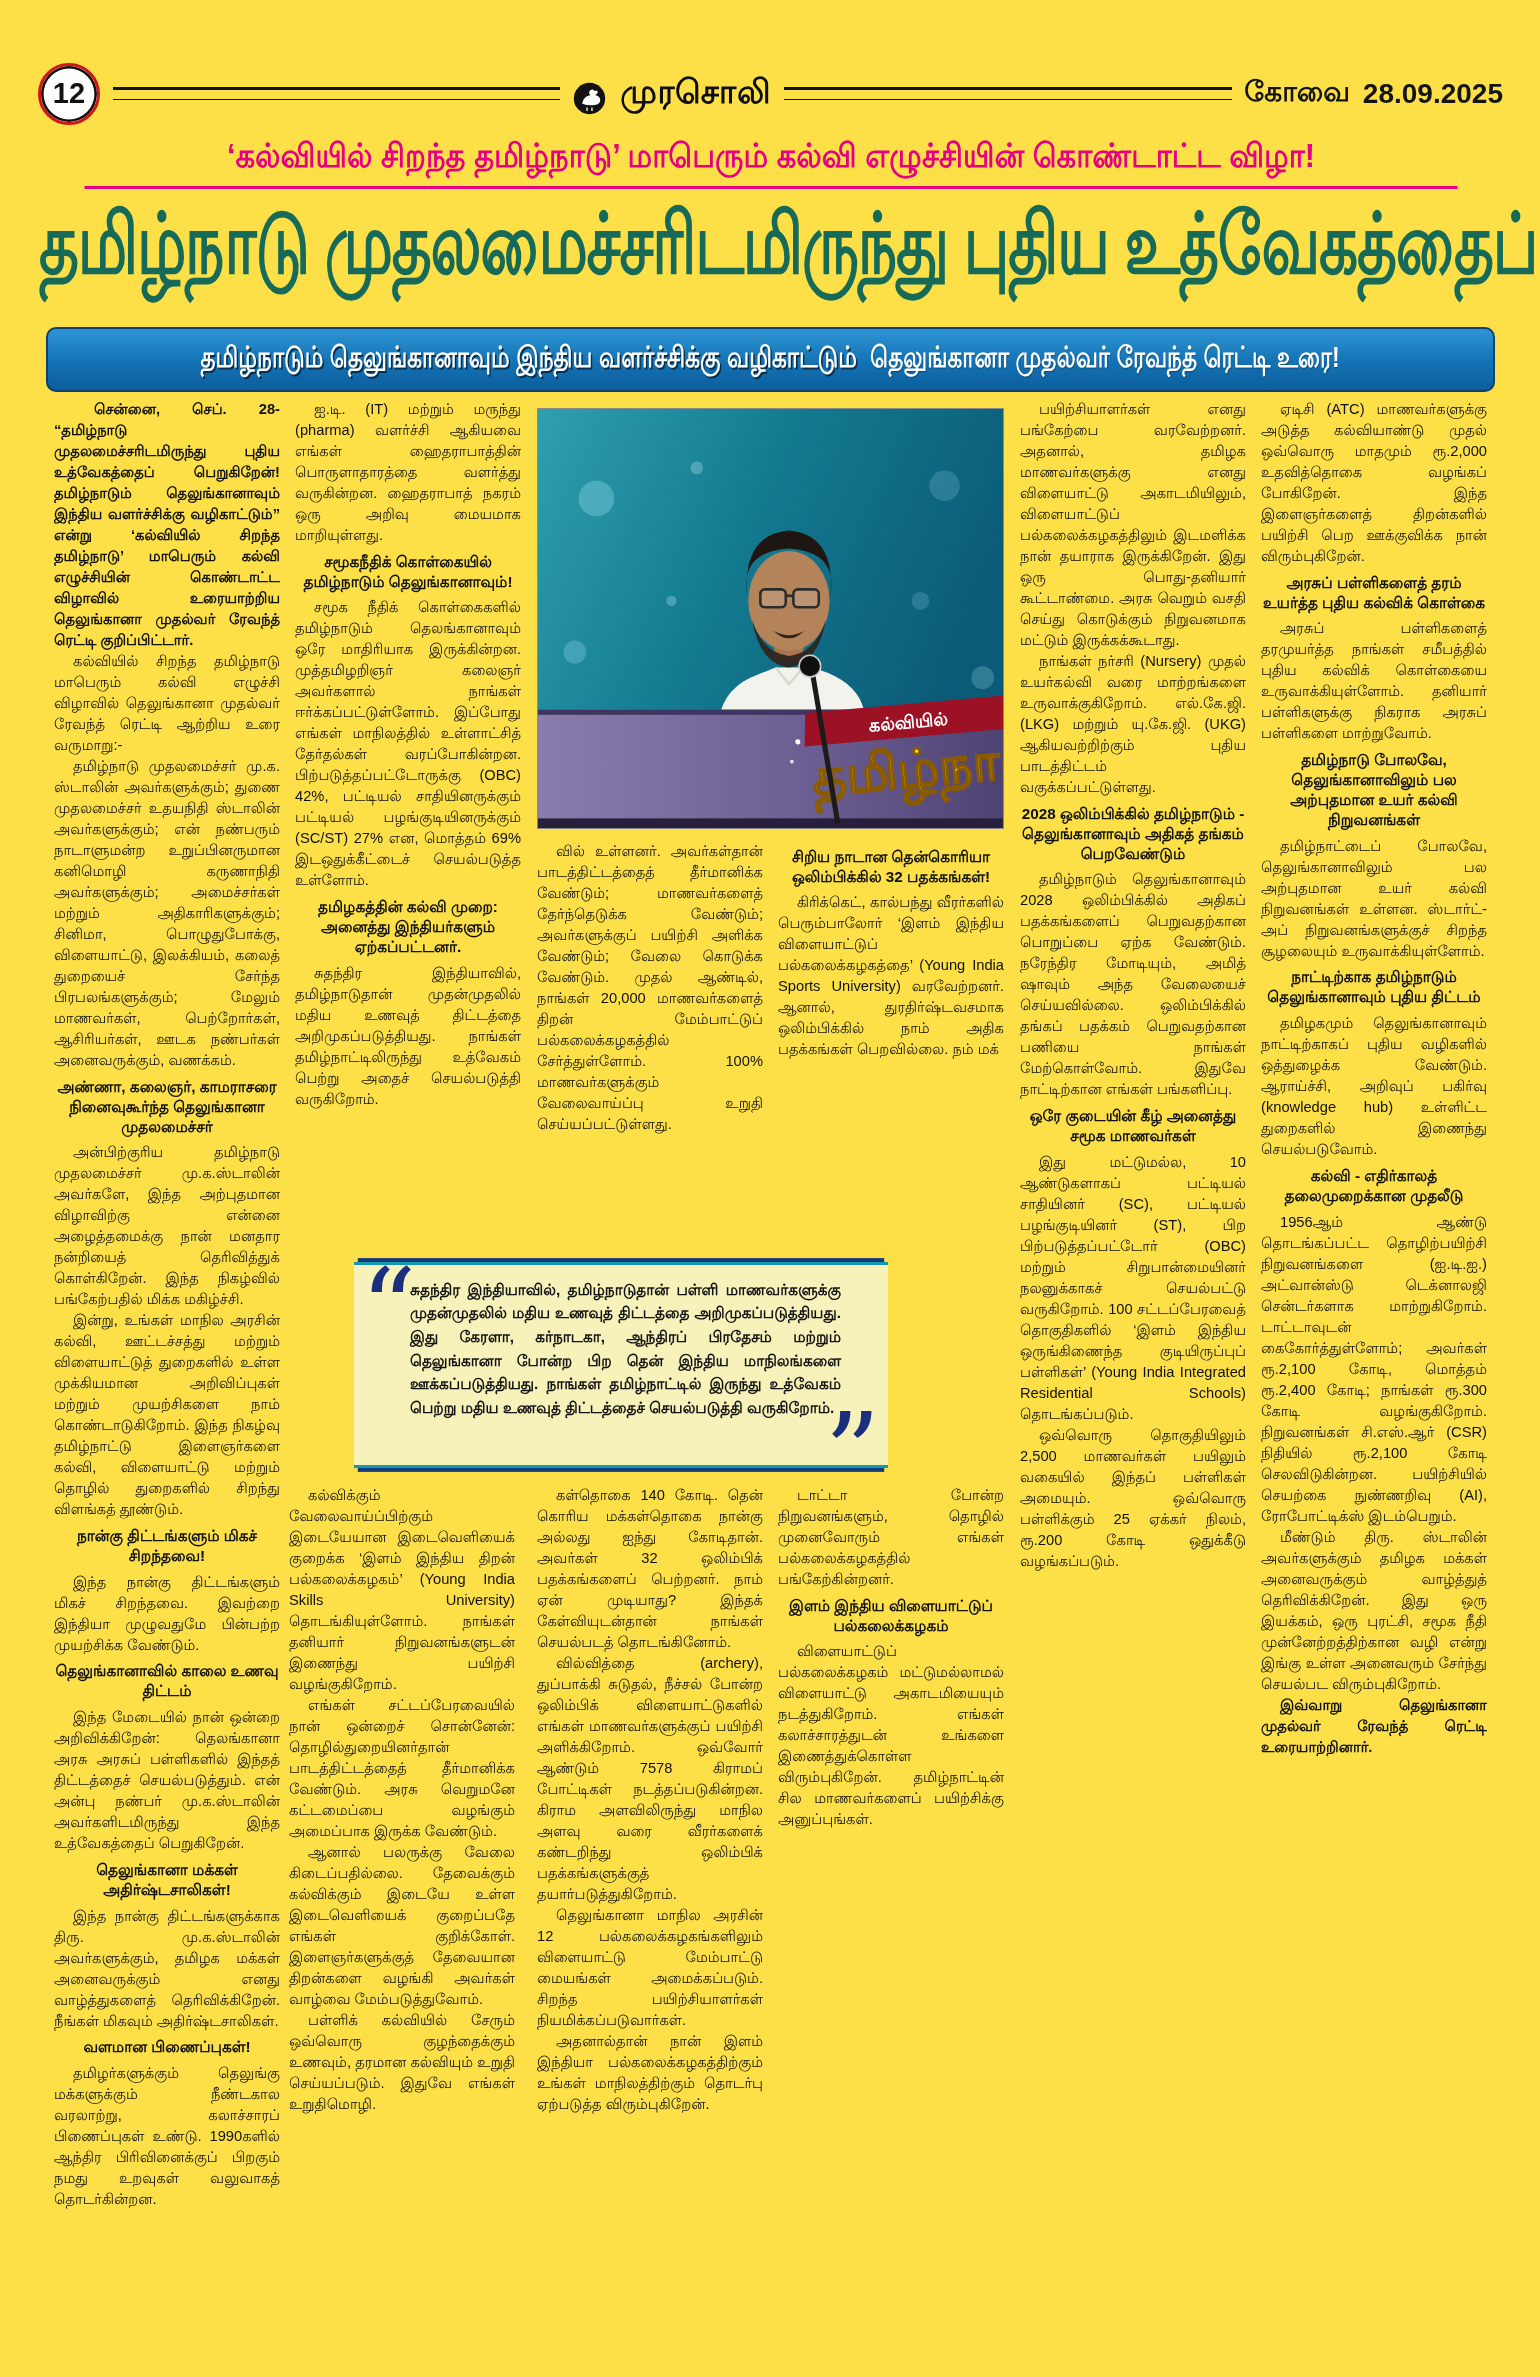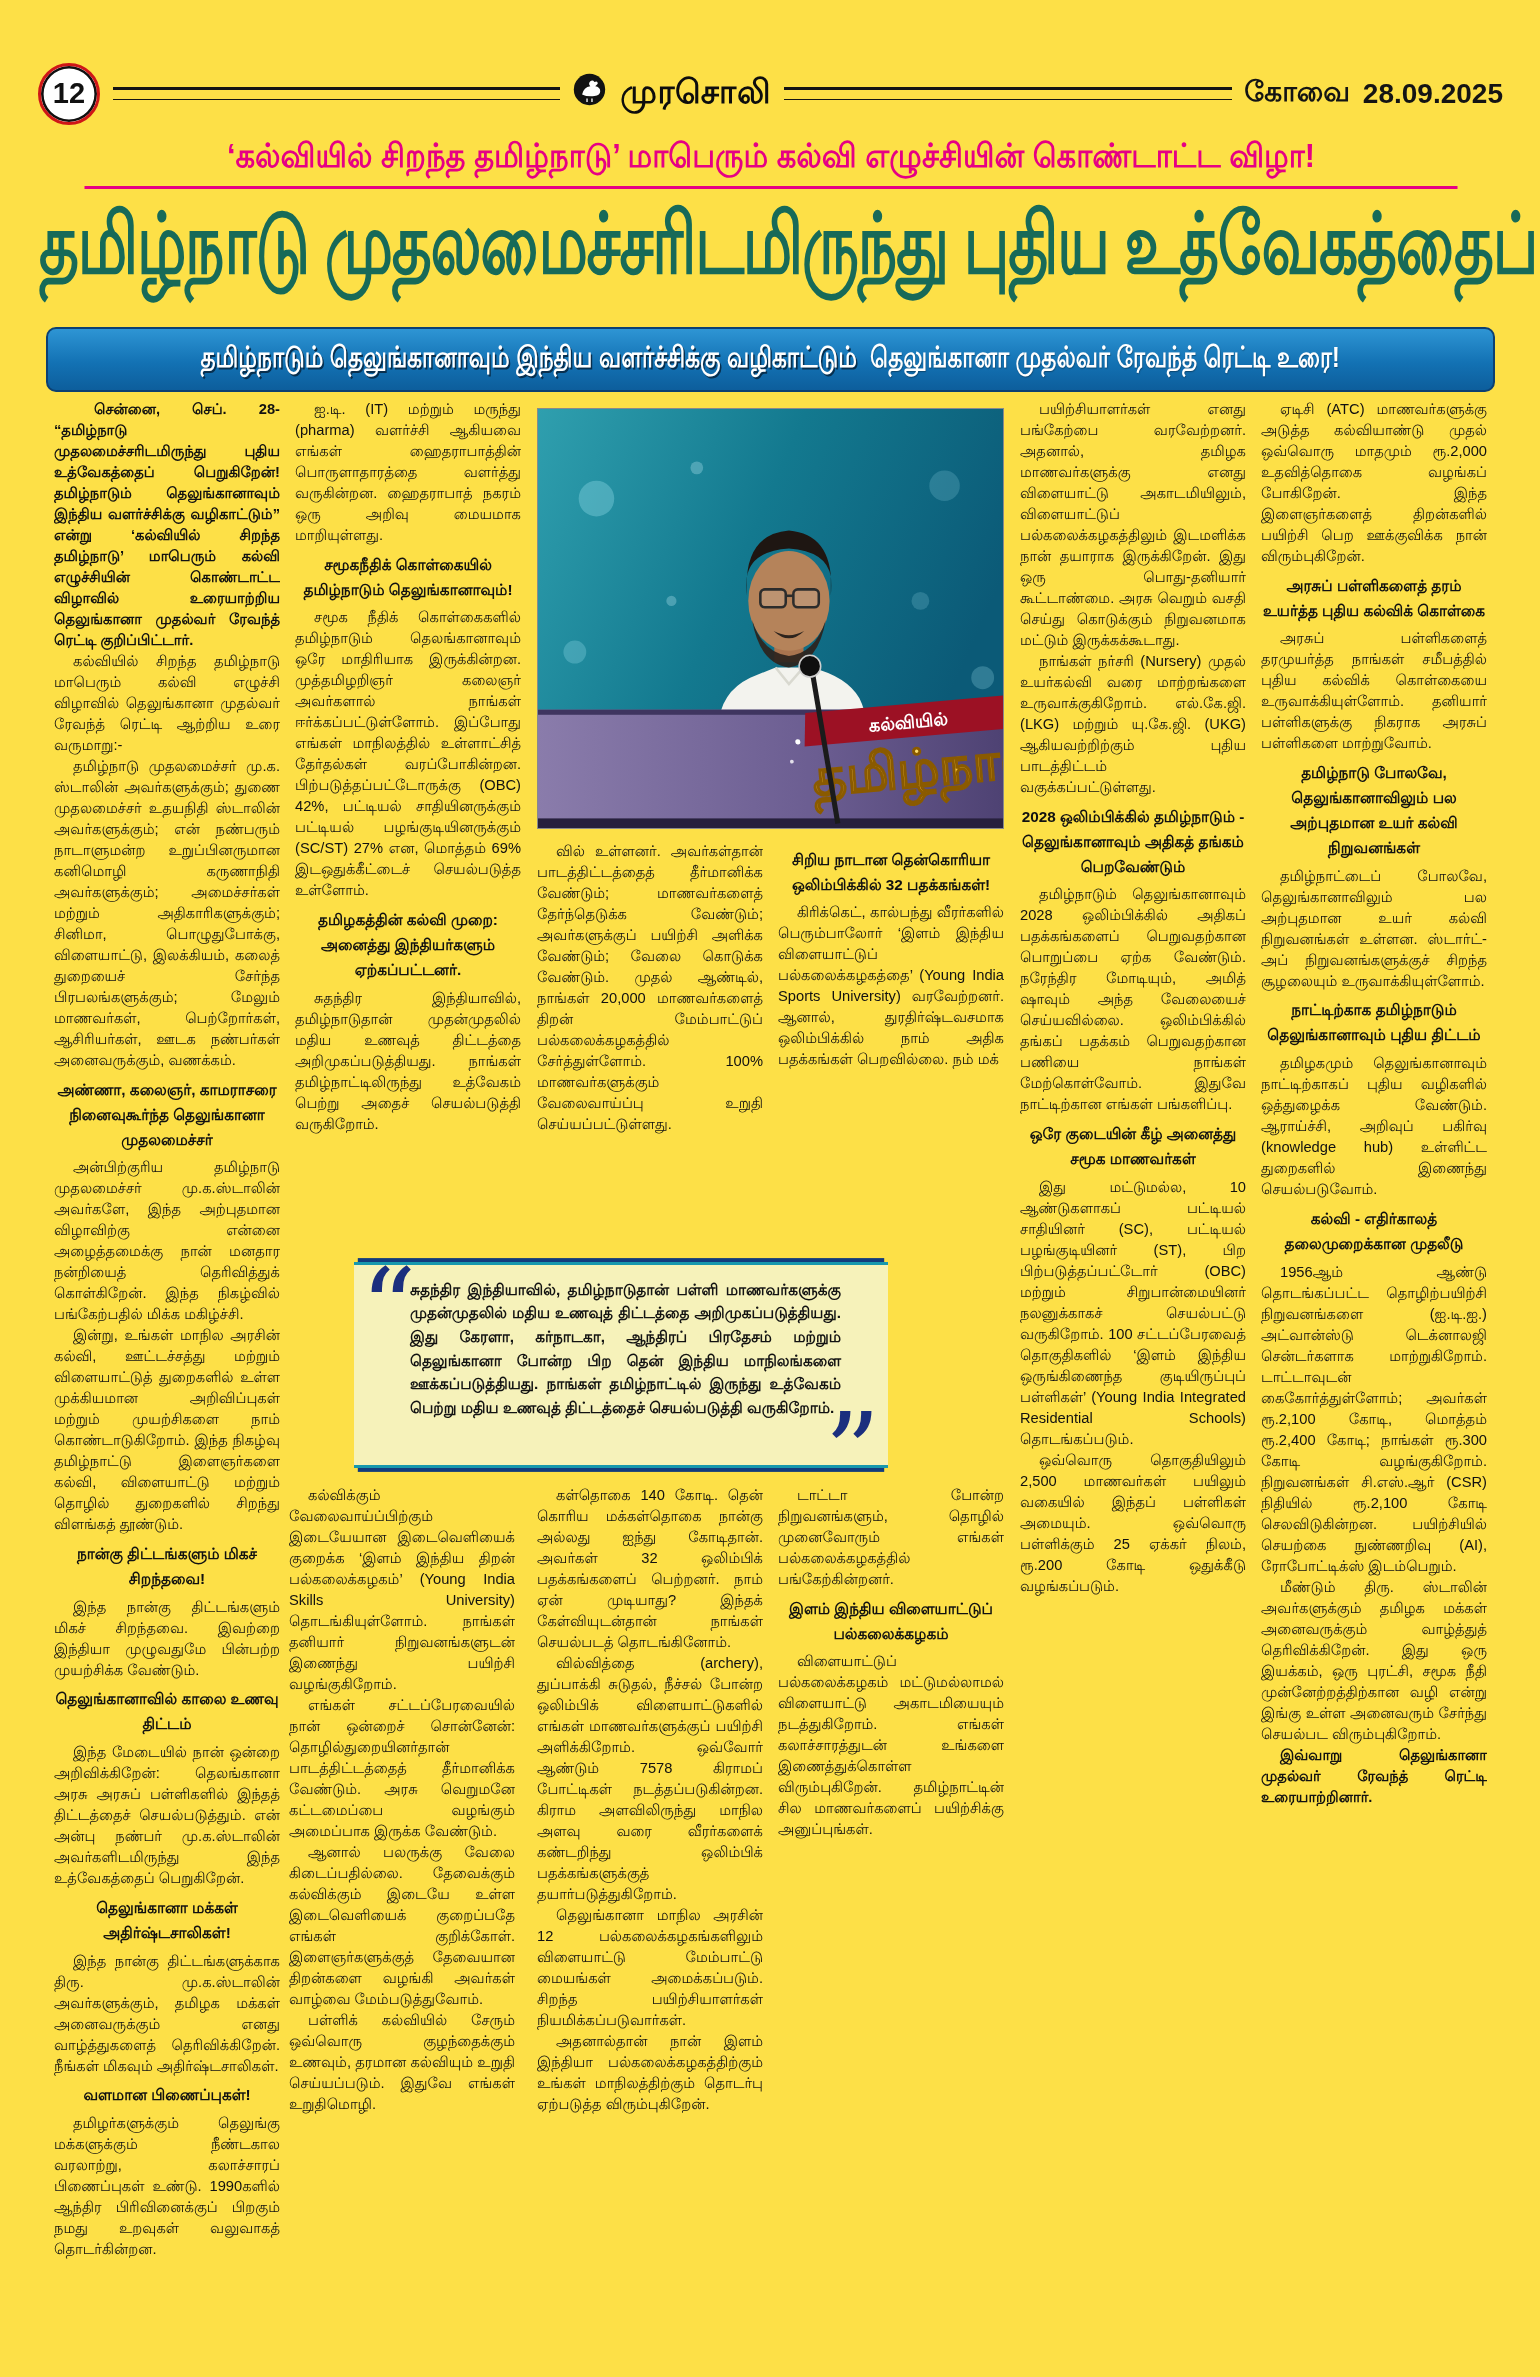--- a/index.html
+++ b/index.html
@@ -18,21 +18,21 @@
     display:flex;align-items:center;gap:12.8px;
   }
   .pagenum-circle{
     width:56px;height:56px;border-radius:50%;
     border:3.8px solid #cf1717;box-shadow:inset 0 0 0 2.6px #111;
     display:flex;align-items:center;justify-content:center;
     font-size:29px;font-weight:bold;color:#111;background:#fff;
     flex:0 0 auto;
   }
   .rule{flex:1 1 auto;height:8.3px;border-top:3.8px solid #141414;border-bottom:1.9px solid #141414;}
-  .brand{display:flex;align-items:flex-start;gap:14px;flex:0 0 auto;}
+  .brand{display:flex;align-items:flex-end;gap:14px;flex:0 0 auto;}
   .logo-circle{width:33px;height:33px;display:inline-block;}
   .brand-name{font-size:33px;font-weight:bold;color:#0d0d0d;letter-spacing:0.6px;}
   .edition{font-size:28px;font-weight:bold;color:#141414;flex:0 0 auto;}
   .issue-date{font-size:28px;font-weight:bold;color:#141414;flex:0 0 auto;}
   
   .kicker-wrap{position:absolute;top:137px;left:0;right:0;text-align:center;}
   .kicker{
     display:inline-block;white-space:nowrap;
     transform:scaleX(.93);transform-origin:center;
     font-size:33px;font-weight:bold;color:#e60084;
@@ -63,21 +63,21 @@
   .sub1{text-shadow:1.9px 1.9px 0 #082f4e;margin-right:16.6px;}
   .sub2{text-shadow:0.6px 1.3px 1.3px rgba(0,0,0,.35);}
   
   .body{position:absolute;top:399px;left:54px;width:1432px;height:1978px;}
   .colblock{
     position:absolute;width:226px;overflow:hidden;
     font-size:14.7px;line-height:21px;text-align:justify;
   }
   .para{margin:0;text-indent:19px;}
   .lead{margin:0;font-weight:bold;text-indent:40px;}
-  .subhead{font-size:15.3px;line-height:25px;font-weight:bold;text-align:center;margin:5.7px 0;text-indent:0;}
+  .subhead{font-size:15.3px;line-height:20px;font-weight:bold;text-align:center;margin:5.7px 0;text-indent:0;}
   .end{font-weight:bold;}
   .b-col1{left:0;top:0;height:1978px;}
   .b-col2a{left:241px;top:0;height:856px;}
   .b-col2b{left:235px;top:1086px;height:893px;}
   .b-col3a{left:483px;top:442px;height:414px;}
   .b-col3b{left:483px;top:1086px;height:893px;}
   .b-col4a{left:724px;top:442px;height:414px;}
   .b-col4b{left:724px;top:1086px;height:893px;}
   .b-col5{left:966px;top:0;height:1978px;}
   .b-col6{left:1207px;top:0;height:1978px;}

